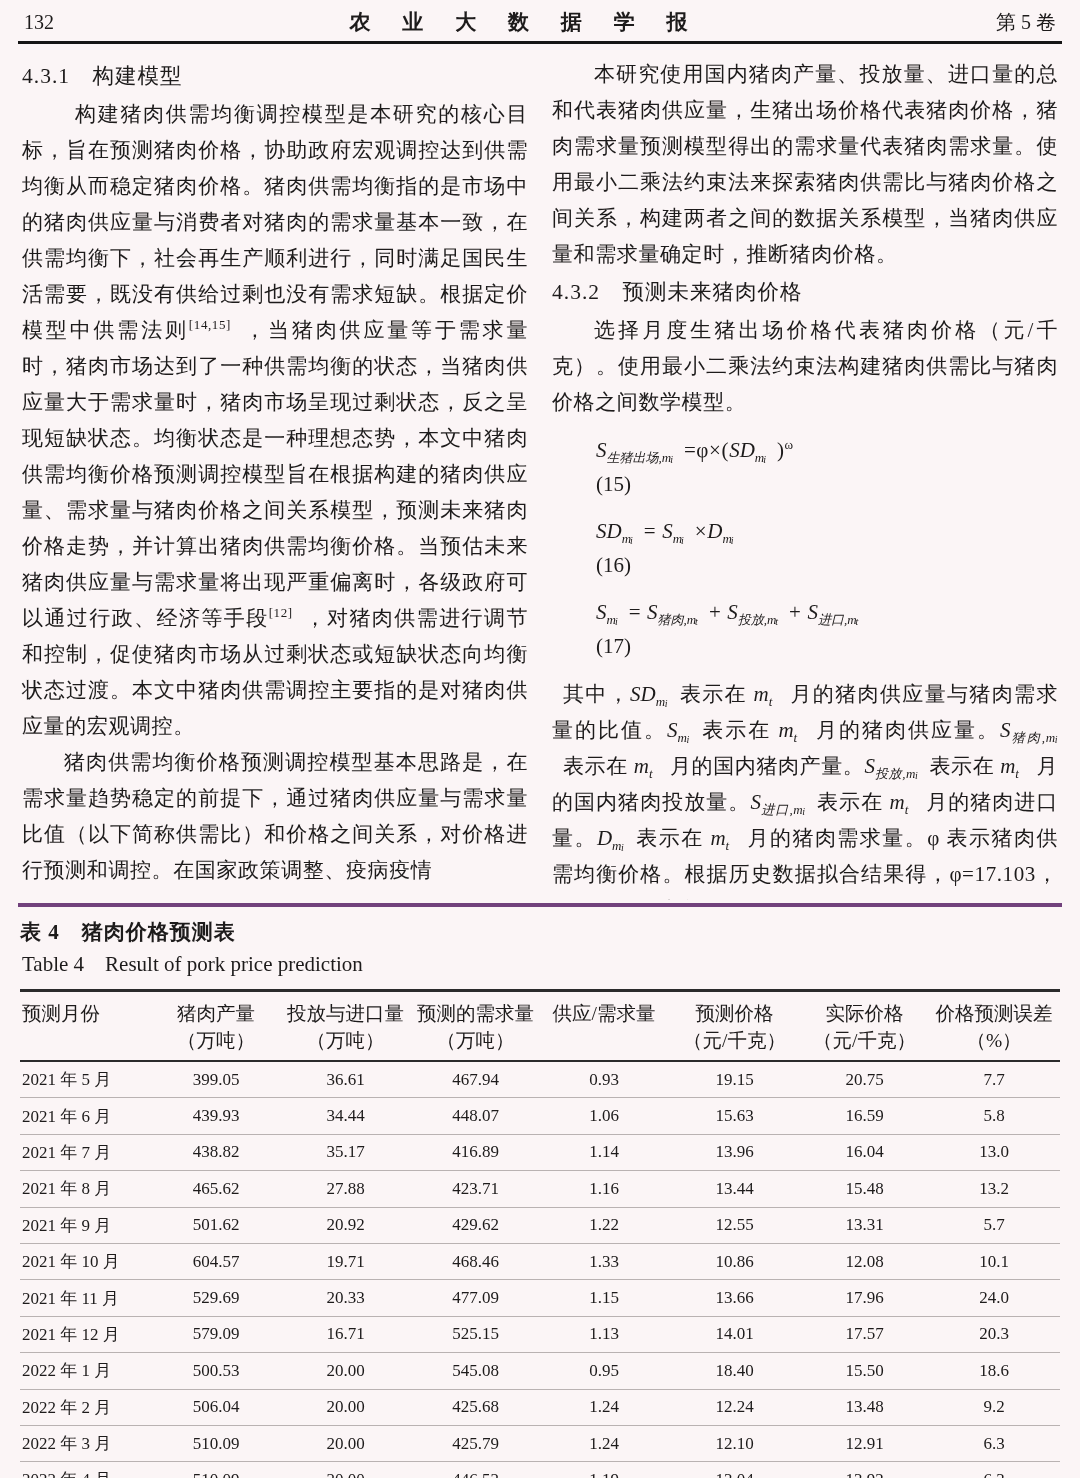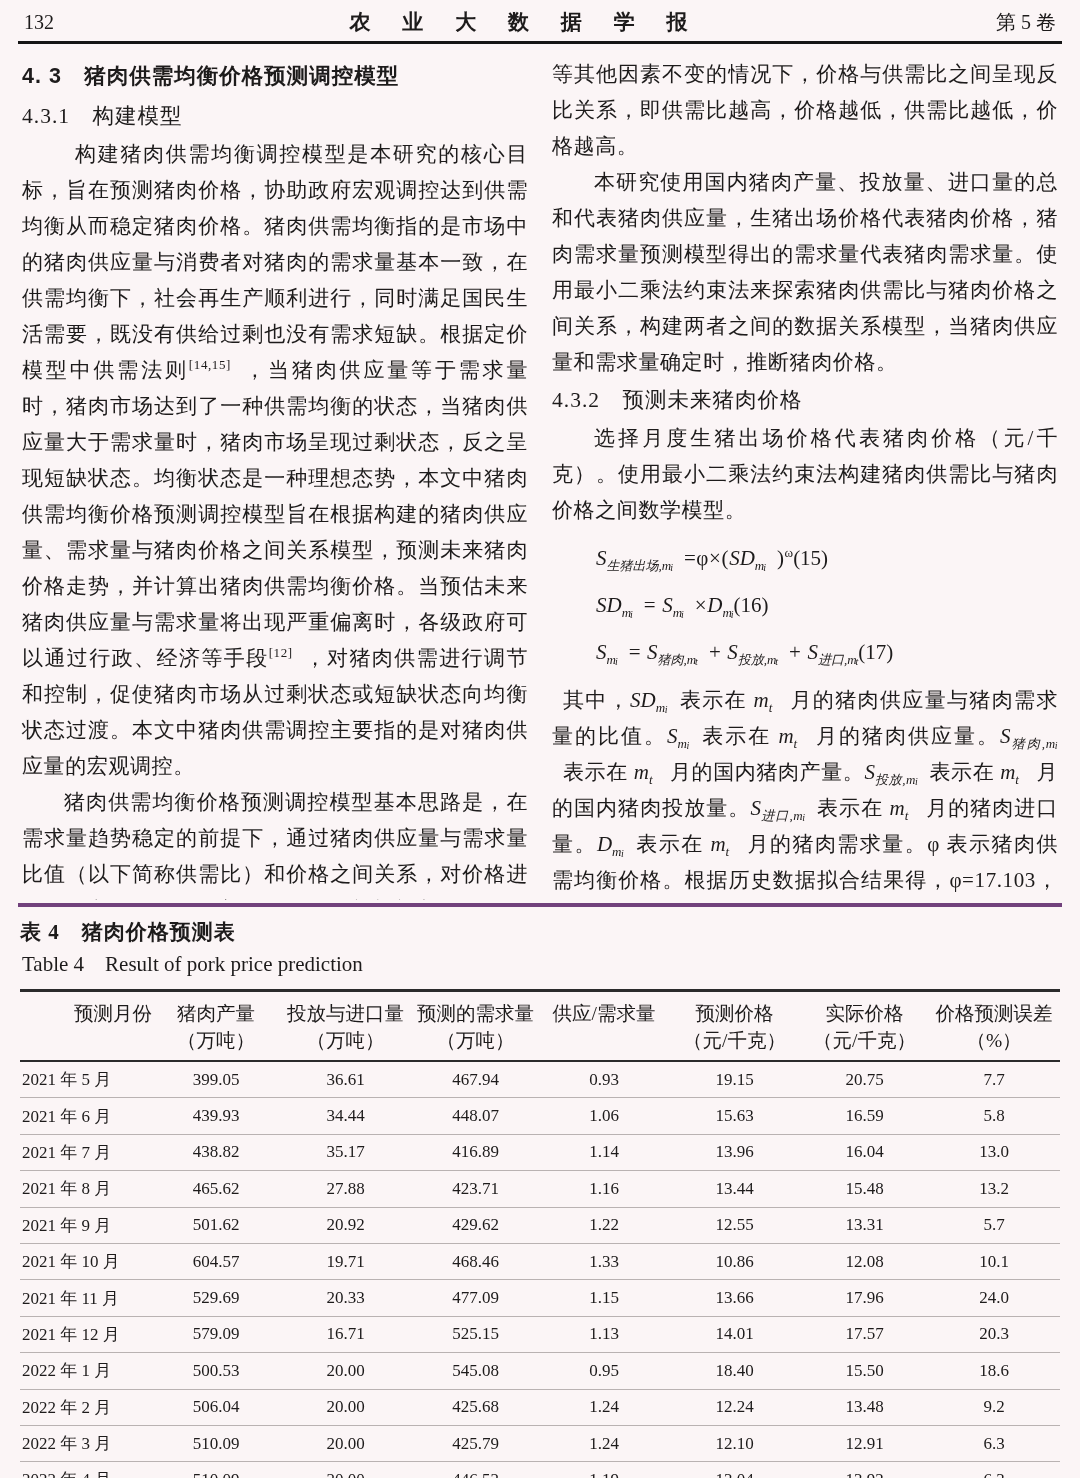--- a/index.html
+++ b/index.html
@@ -25,62 +25,60 @@
   p.para { margin:0; text-indent:2em; }
   p.para.noindent { text-indent:0; }
   sup { font-size:13px; line-height:0; }
   sub { font-size:13px; line-height:0; font-style:italic; }
   sub.seg-ssub { font-size:10px; vertical-align:-0.55em; margin-left:-1px; }
   .seg-i { font-style:italic; letter-spacing:0; }
   .seg-n { letter-spacing:0.6px;margin-left:11px; }
   
   .eq-row { display:flex; justify-content:flex-start; align-items:baseline;
     padding-left:44px; margin:13px 0; font-size:21px; line-height:34px;
-    text-indent:0; letter-spacing:0; }
+    text-indent:0; letter-spacing:0;flex-direction:column; }
   .eq-num { letter-spacing:0; }
   
   .table-block { position:absolute; left:0; top:903px; width:1080px; }
   .accent-top { height:4px; margin:0 18px; }
   .caption-cn { font-family:Liberation Serif, serif;
     font-weight:bold; font-size:21px; padding:11px 22px 0 20px;
     white-space:pre-wrap; letter-spacing:1px; }
   .caption-en { font-size:21px; padding:6px 12px 12px 22px; white-space:pre-wrap; }
   .grid-wrap { margin:0 20px; --cols:132px 128px 131px 129px 128px 133px 127px 132px; }
   .thead { display:grid; grid-template-columns:var(--cols);
     border-top:3px solid #2b2b2b; border-bottom:2px solid #2b2b2b;
     padding:8px 0 6px 0; }
   .th { text-align:center; font-size:19.5px; line-height:27px; }
-  .th.left { text-align:right; padding-left:2px; }
+  .th.left { text-align:left; padding-left:2px; }
   .th-unit { min-height:27px; }
   .tr { display:grid; grid-template-columns:var(--cols); align-items:center;
     height:35.4px; border-bottom:1.5px solid #b9b2b2; font-size:17px; }
   .td { text-align:center; }
   .td.left { text-align:left; padding-left:2px; }
 </style>
 </head>
 <body>
 
 <div class="page">
 
   <div class="header">
     <span>132</span>
     <span class="journal-title">农 业 大 数 据 学 报</span>
     <span>第 5 卷</span>
   </div>
   <div class="header-rule"></div>
 
   <div class="columns">
     <div class="col">
-      <div class="sec-h">4. 3　猪肉供需均衡价格预测调控模型</div>
       <div class="sub-h">4.3.1　构建模型</div>
       <p class="para"><span class="seg-n">构建猪肉供需均衡调控模型是本研究的核心目标，旨在预测猪肉价格，协助政府宏观调控达到供需均衡从而稳定猪肉价格。猪肉供需均衡指的是市场中的猪肉供应量与消费者对猪肉的需求量基本一致，在供需均衡下，社会再生产顺利进行，同时满足国民生活需要，既没有供给过剩也没有需求短缺。根据定价模型中供需法则</span><sup class="seg-sup">[14,15]</sup><span class="seg-n">，当猪肉供应量等于需求量时，猪肉市场达到了一种供需均衡的状态，当猪肉供应量大于需求量时，猪肉市场呈现过剩状态，反之呈现短缺状态。均衡状态是一种理想态势，本文中猪肉供需均衡价格预测调控模型旨在根据构建的猪肉供应量、需求量与猪肉价格之间关系模型，预测未来猪肉价格走势，并计算出猪肉供需均衡价格。当预估未来猪肉供应量与需求量将出现严重偏离时，各级政府可以通过行政、经济等手段</span><sup class="seg-sup">[12]</sup><span class="seg-n">，对猪肉供需进行调节和控制，促使猪肉市场从过剩状态或短缺状态向均衡状态过渡。本文中猪肉供需调控主要指的是对猪肉供应量的宏观调控。</span></p>
       <p class="para">猪肉供需均衡价格预测调控模型基本思路是，在需求量趋势稳定的前提下，通过猪肉供应量与需求量比值（以下简称供需比）和价格之间关系，对价格进行预测和调控。在国家政策调整、疫病疫情</p>
     </div>
     <div class="col">
-      <p class="para noindent">等其他因素不变的情况下，价格与供需比之间呈现反比关系，即供需比越高，价格越低，供需比越低，价格越高。</p>
       <p class="para">本研究使用国内猪肉产量、投放量、进口量的总和代表猪肉供应量，生猪出场价格代表猪肉价格，猪肉需求量预测模型得出的需求量代表猪肉需求量。使用最小二乘法约束法来探索猪肉供需比与猪肉价格之间关系，构建两者之间的数据关系模型，当猪肉供应量和需求量确定时，推断猪肉价格。</p>
       <div class="sub-h">4.3.2　预测未来猪肉价格</div>
       <p class="para">选择月度生猪出场价格代表猪肉价格（元/千克）。使用最小二乘法约束法构建猪肉供需比与猪肉价格之间数学模型。</p>
       <div>
           <div class="eq-row">
             <span><span class="seg-i">S</span><sub class="seg-sub">生猪出场,m</sub><sub class="seg-ssub">i</sub><span class="seg-n">=φ×(</span><span class="seg-i">SD</span><sub class="seg-sub">m</sub><sub class="seg-ssub">i</sub><span class="seg-n">)</span><sup class="seg-sup">ω</sup></span>
             <span class="eq-num">(15)</span>
           </div>
           <div class="eq-row">
             <span><span class="seg-i">SD</span><sub class="seg-sub">m</sub><sub class="seg-ssub">i</sub><span class="seg-n">= </span><span class="seg-i">S</span><sub class="seg-sub">m</sub><sub class="seg-ssub">i</sub><span class="seg-n">×</span><span class="seg-i">D</span><sub class="seg-sub">m</sub><sub class="seg-ssub">i</sub></span>

